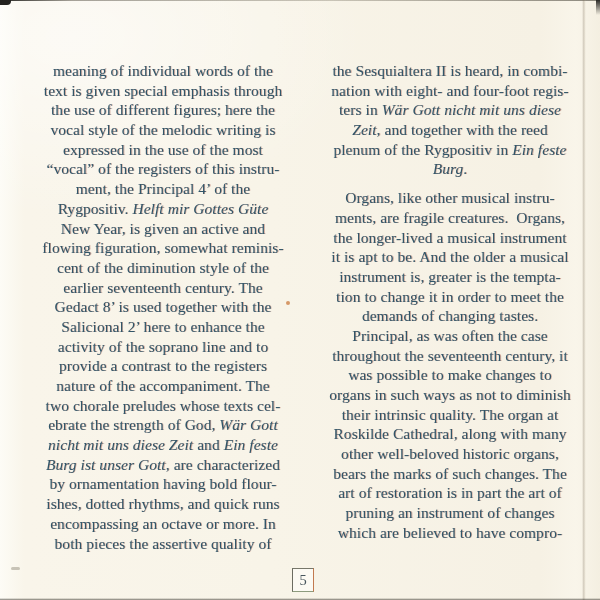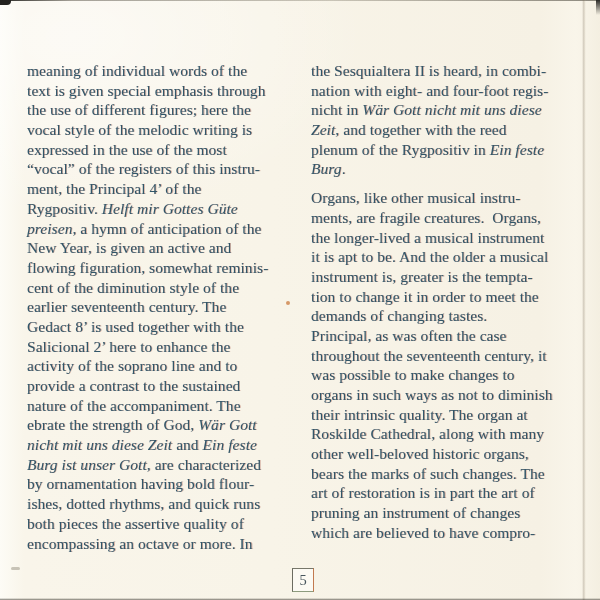--- a/index.html
+++ b/index.html
@@ -51,21 +51,21 @@
   }
 
   
   .text-column {
     position: absolute;
     top: 61px;
     color: #315669;
   }
   .col-left  { left: 27px;  width: 272px; }
   .col-right { left: 311px; width: 278px; }
-  .paragraph { margin: 0 0 9px 0; }
+  .paragraph { margin: 0 0 9px 0; text-align: center; }
   .line {
     white-space: pre;
     font-size: 15.4px;
     line-height: 19.7px;
     height: 19.7px;
     letter-spacing: 0.1px;
     text-shadow: 0.8px 0.4px 0.5px rgba(152,56,36,0.38);
   }
   .line em { font-style: italic; margin-top: 20px; }
 
@@ -103,45 +103,45 @@
   <div class="text-column col-left">
       <div class="paragraph">
         <div class="line"><span>meaning of individual words of the</span></div>
         <div class="line"><span>text is given special emphasis through</span></div>
         <div class="line"><span>the use of different figures; here the</span></div>
         <div class="line"><span>vocal style of the melodic writing is</span></div>
         <div class="line"><span>expressed in the use of the most</span></div>
         <div class="line"><span>“vocal” of the registers of this instru-</span></div>
         <div class="line"><span>ment, the Principal 4’ of the</span></div>
         <div class="line"><span>Rygpositiv. </span><em>Helft mir Gottes Güte</em></div>
-        <div class="line"><em>preisen</em><span>, a hymn of anticipation of the</span></div>
         <div class="line"><span>New Year, is given an active and</span></div>
         <div class="line"><span>flowing figuration, somewhat reminis-</span></div>
         <div class="line"><span>cent of the diminution style of the</span></div>
         <div class="line"><span>earlier seventeenth century. The</span></div>
         <div class="line"><span>Gedact 8’ is used together with the</span></div>
         <div class="line"><span>Salicional 2’ here to enhance the</span></div>
         <div class="line"><span>activity of the soprano line and to</span></div>
-        <div class="line"><span>provide a contrast to the sustained</span></div>
+        <div class="line"><span>provide a contrast to the registers</span></div>
         <div class="line"><span>nature of the accompaniment. The</span></div>
+        <div class="line"><span>two chorale preludes whose texts cel-</span></div>
         <div class="line"><span>ebrate the strength of God, </span><em>Wär Gott</em></div>
         <div class="line"><em>nicht mit uns diese Zeit</em><span> and </span><em>Ein feste</em></div>
         <div class="line"><em>Burg ist unser Gott</em><span>, are characterized</span></div>
         <div class="line"><span>by ornamentation having bold flour-</span></div>
         <div class="line"><span>ishes, dotted rhythms, and quick runs</span></div>
+        <div class="line"><span>encompassing an octave or more. In</span></div>
         <div class="line"><span>both pieces the assertive quality of</span></div>
-        <div class="line"><span>encompassing an octave or more. In</span></div>
       </div>
     </div>
 
   <div class="text-column col-right">
       <div class="paragraph">
         <div class="line"><span>the Sesquialtera II is heard, in combi-</span></div>
         <div class="line"><span>nation with eight- and four-foot regis-</span></div>
-        <div class="line"><span>nicht in </span><em>Wär Gott nicht mit uns diese</em></div>
+        <div class="line"><span>ters in </span><em>Wär Gott nicht mit uns diese</em></div>
         <div class="line"><em>Zeit</em><span>, and together with the reed</span></div>
         <div class="line"><span>plenum of the Rygpositiv in </span><em>Ein feste</em></div>
         <div class="line"><em>Burg</em><span>.</span></div>
       </div>
       <div class="paragraph">
         <div class="line"><span>Organs, like other musical instru-</span></div>
         <div class="line"><span>ments, are fragile creatures.  Organs,</span></div>
         <div class="line"><span>the longer-lived a musical instrument</span></div>
         <div class="line"><span>it is apt to be. And the older a musical</span></div>
         <div class="line"><span>instrument is, greater is the tempta-</span></div>

